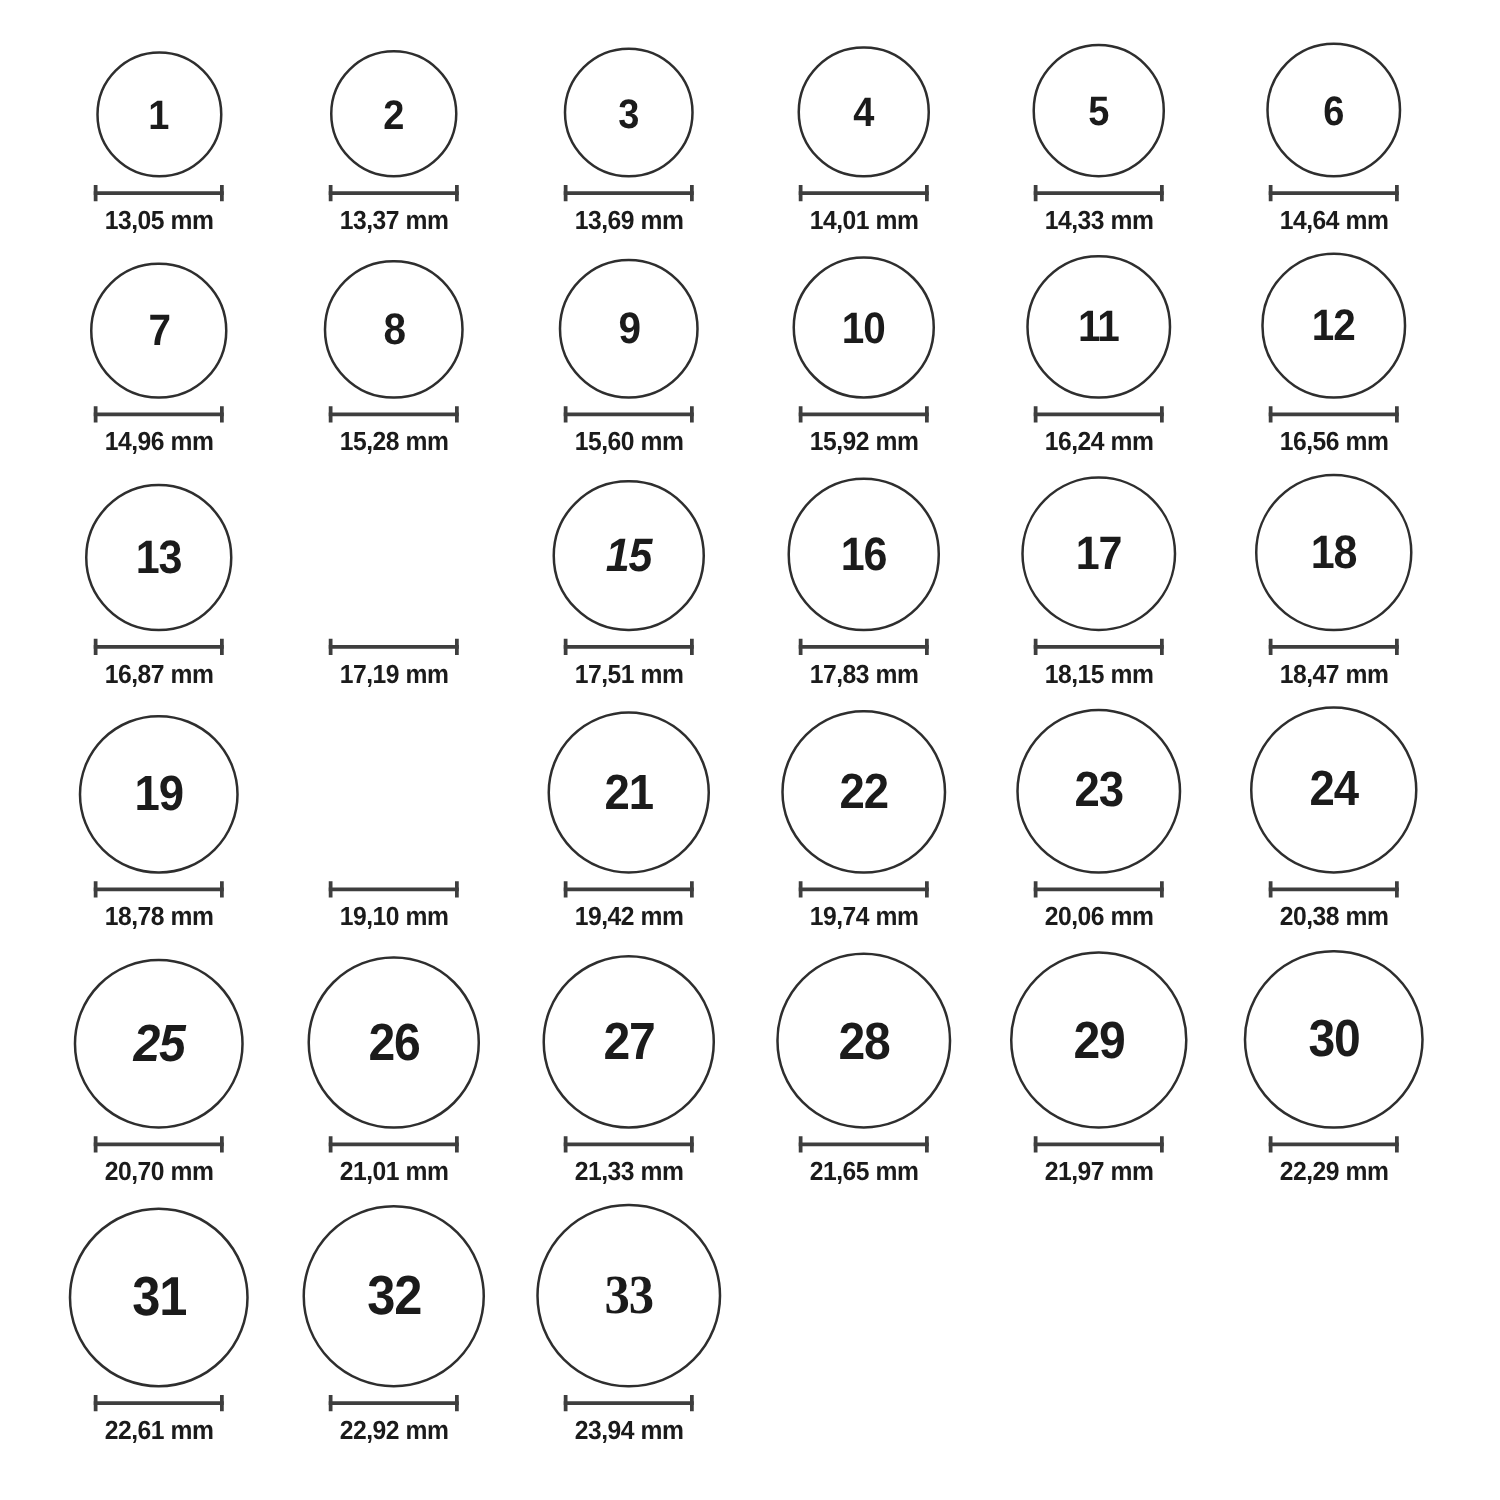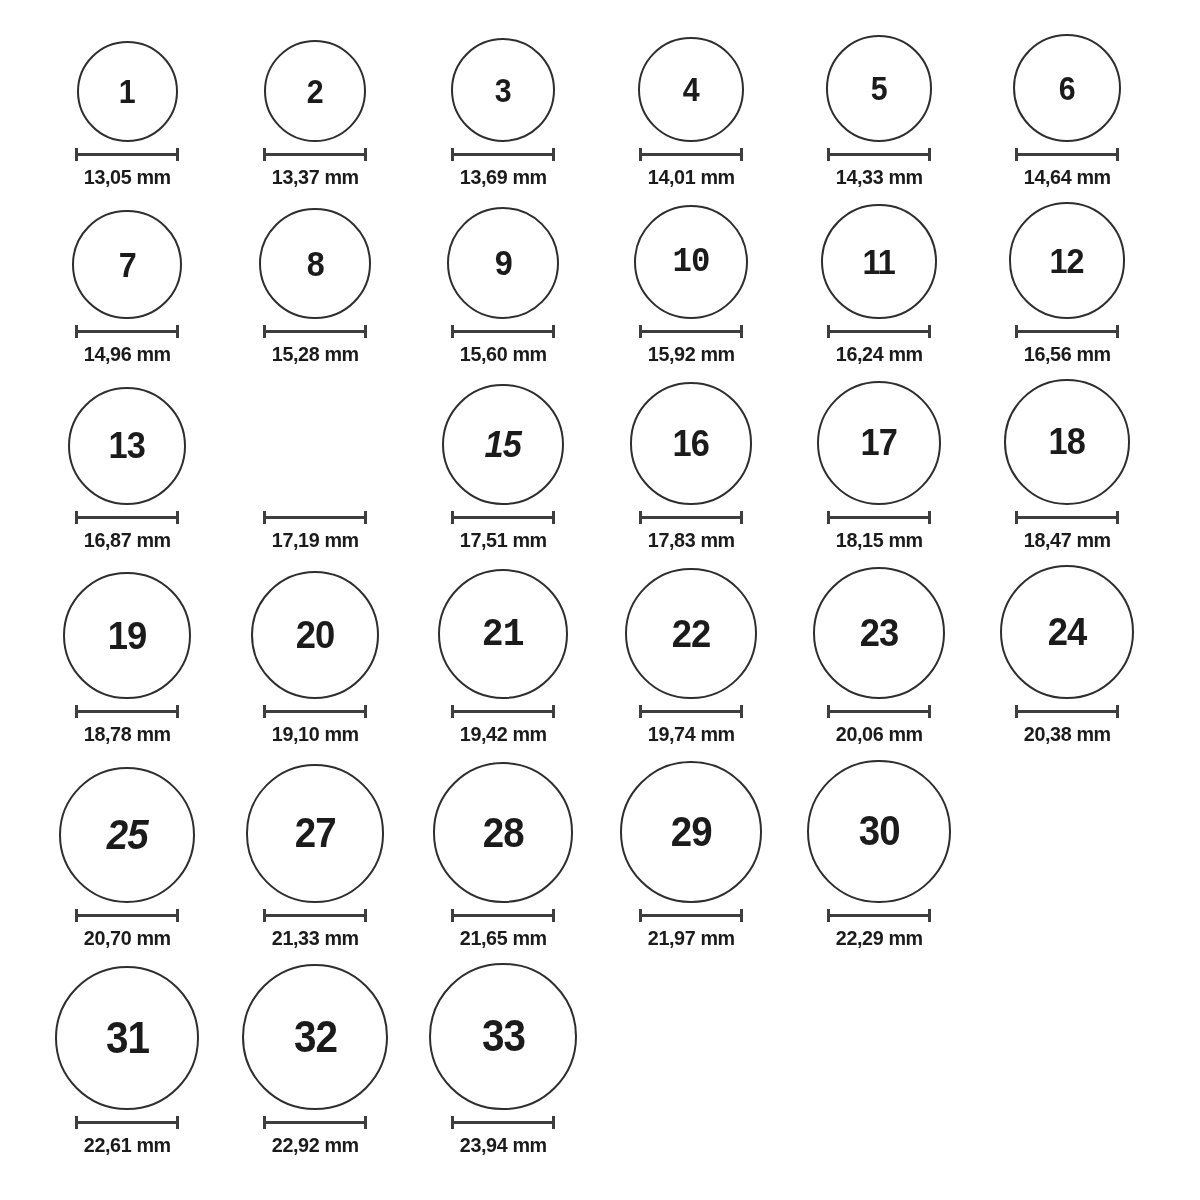--- a/index.html
+++ b/index.html
@@ -187,21 +187,21 @@
     </div>
     <div class="measure">
       <span class="tick"></span>
       <span class="bar"></span>
       <span class="tick"></span>
     </div>
     <div class="label">15,60 mm</div>
   </div>
 
   <div class="cell">
-    <div class="circle" style="width: 114.05px; height: 114.05px; font-family: Liberation Mono, monospace;">
+    <div class="circle" style="width: 114.05px; height: 114.05px;">
       <span class="num" style="font-size: 35.2px;">10</span>
     </div>
     <div class="measure">
       <span class="tick"></span>
       <span class="bar"></span>
       <span class="tick"></span>
     </div>
     <div class="label">15,92 mm</div>
   </div>
 
@@ -306,33 +306,30 @@
     </div>
     <div class="measure">
       <span class="tick"></span>
       <span class="bar"></span>
       <span class="tick"></span>
     </div>
     <div class="label">18,78 mm</div>
   </div>
 
   <div class="cell">
-    <div class="circle" style="width: 128.55px; height: 128.55px;">
-      <span class="num" style="font-size: 39.6px;">20</span>
-    </div>
     <div class="measure">
       <span class="tick"></span>
       <span class="bar"></span>
       <span class="tick"></span>
     </div>
     <div class="label">19,10 mm</div>
   </div>
 
   <div class="cell">
-    <div class="circle" style="width: 130px; height: 130px; font-family: Liberation Mono, monospace;">
+    <div class="circle" style="width: 130px; height: 130px;">
       <span class="num" style="font-size: 39.6px;">21</span>
     </div>
     <div class="measure">
       <span class="tick"></span>
       <span class="bar"></span>
       <span class="tick"></span>
     </div>
     <div class="label">19,42 mm</div>
   </div>
 
@@ -378,20 +375,31 @@
       <span class="num" style="font-size: 41.8px;">25</span>
     </div>
     <div class="measure">
       <span class="tick"></span>
       <span class="bar"></span>
       <span class="tick"></span>
     </div>
     <div class="label">20,70 mm</div>
   </div>
 
+  <div class="cell">
+    <div class="circle" style="width: 137.25px; height: 137.25px;">
+      <span class="num" style="font-size: 41.8px;">26</span>
+    </div>
+    <div class="measure">
+      <span class="tick"></span>
+      <span class="bar"></span>
+      <span class="tick"></span>
+    </div>
+    <div class="label">21,01 mm</div>
+  </div>
 
   <div class="cell">
     <div class="circle" style="width: 138.7px; height: 138.7px;">
       <span class="num" style="font-size: 41.8px;">27</span>
     </div>
     <div class="measure">
       <span class="tick"></span>
       <span class="bar"></span>
       <span class="tick"></span>
     </div>
@@ -453,21 +461,21 @@
     </div>
     <div class="measure">
       <span class="tick"></span>
       <span class="bar"></span>
       <span class="tick"></span>
     </div>
     <div class="label">22,92 mm</div>
   </div>
 
   <div class="cell">
-    <div class="circle" style="width: 147.4px; height: 147.4px;">
+    <div class="circle" style="width: 147.4px; height: 147.4px; font-family: Liberation Serif, serif;">
       <span class="num" style="font-size: 44px;">33</span>
     </div>
     <div class="measure">
       <span class="tick"></span>
       <span class="bar"></span>
       <span class="tick"></span>
     </div>
     <div class="label">23,94 mm</div>
   </div>
 </div>

